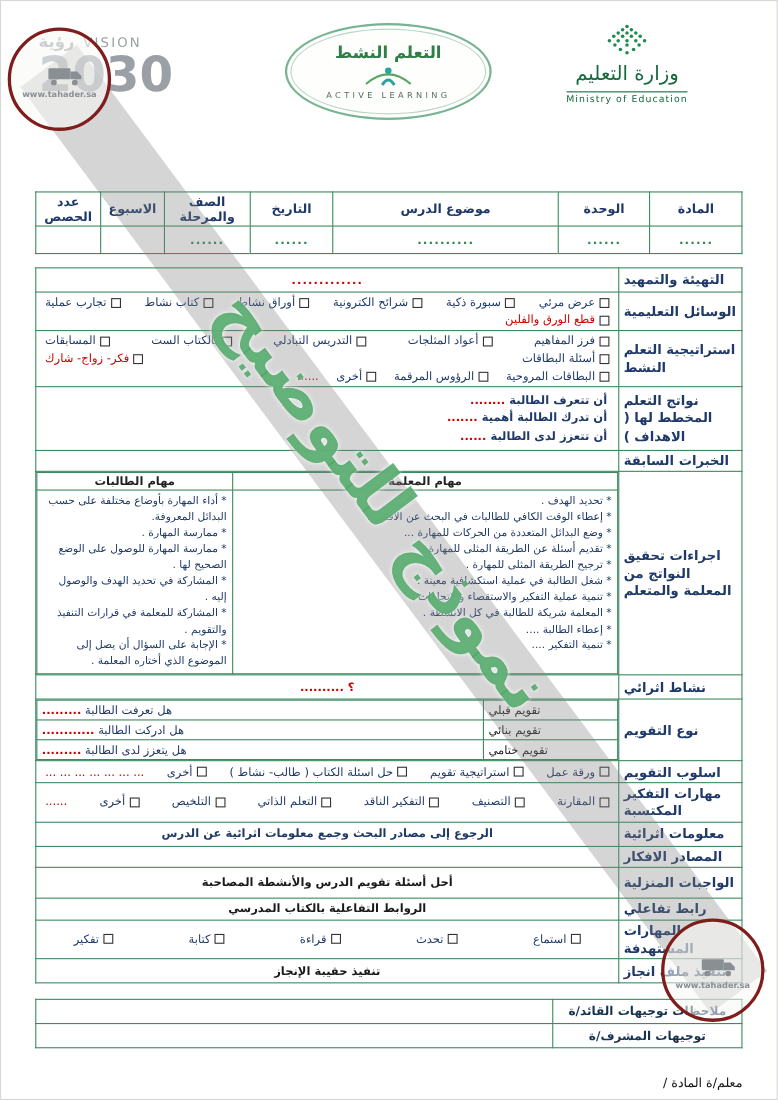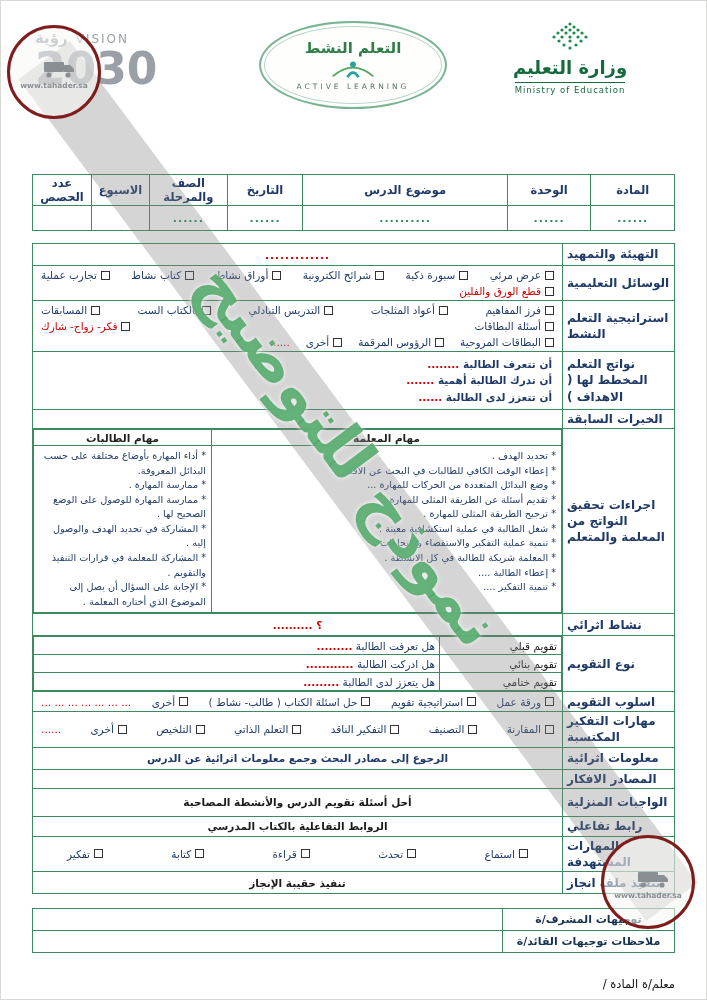--- a/index.html
+++ b/index.html
@@ -12,21 +12,21 @@
   .v-row{display:flex;align-items:baseline;gap:8px}
   .v-ar{font-size:15px;font-weight:bold}
   .v-en{font-size:12px;letter-spacing:2px}
   .v-year{font-size:44px;font-weight:bold;line-height:1}
   .badge{position:absolute;left:258px;top:20px;width:188px;height:88px;border:2px solid #79b492;border-radius:50%;
          background:#fefefc;display:flex;flex-direction:column;align-items:center;justify-content:center;
          box-shadow:inset 0 0 0 3px #fff, inset 0 0 0 4px #b9d6c5}
   .b-ar{color:#2f7d47;font-weight:bold;font-size:15px}
   .b-en{color:#53705f;font-size:7.5px;letter-spacing:3px;margin-top:1px}
   .ministry{position:absolute;right:36px;top:20px;width:200px;text-align:center;color:#156a3e}
-  .m-ar{font-size:18px;font-weight:bold;margin-top:2px}
+  .m-ar{font-size:18px;font-weight:normal;margin-top:2px}
   .m-en{font-size:8.5px;letter-spacing:1px;border-top:1px solid #156a3e;display:inline-block;padding-top:2px;margin-top:2px}
 
   .title{position:absolute;top:137px;left:0;right:0;text-align:center;color:#e30613;font-size:21px;font-weight:bold}
 
   
   .content{position:absolute;top:173px;left:31px;right:31px}
   table{border-collapse:collapse;width:100%}
   td{border:1px solid #3d8a60;padding:1px 4px;vertical-align:middle;font-size:10.5px;color:#1f3a68}
   .info td{text-align:center}
   .info .i-lbl{font-weight:bold;font-size:11.5px;height:27px;color:#1f3a68}
@@ -53,21 +53,21 @@
   .ckbox{width:9px;height:9px;border:1.3px solid #333;display:inline-block;flex:none;background:#fff}
 
   .lines{padding:3px 6px;font-size:10.5px;font-weight:bold}
   .lines .outline{line-height:1.55}
 
   .proc-inner td{border:1px solid #3d8a60}
   .proc-inner .ph td{height:16px;text-align:center;font-weight:bold;color:#222;font-size:10.5px}
   .bullets{padding:3px 5px;font-size:9.7px;line-height:1.5;color:#1f3a68}
   .stud{width:178px}
 
-  .ev-inner td{height:18px;text-align:right}
+  .ev-inner td{height:18px;text-align:left}
   .ev-type{width:122px;color:#1a1a1a}
 
   .notes{margin-top:14px}
   .notes td{height:22px}
   .n-lbl{width:172px;color:#17324f;font-weight:bold;font-size:11px;text-align:center}
 
   .sig{margin-top:24px;text-align:right;padding-left:12px;font-weight:normal;font-size:11.5px;color:#111;direction:rtl}
 
   
   .band{position:absolute;left:-168px;top:448px;width:1050px;height:64px;background:rgba(128,128,128,0.33);
@@ -476,25 +476,25 @@
         <td class="lbl">تنفيذ ملف انجاز</td>
         <td class="center bold black">تنفيذ حقيبة الإنجاز</td>
       </tr>
 
     </tbody>
       </table>
 
     <table class="notes">
       <tbody>
           <tr>
+        <td class="n-lbl">ملاحظات توجيهات القائد/ة</td>
+        <td></td>
+      </tr>
+      <tr>
         <td class="n-lbl">توجيهات المشرف/ة</td>
-        <td></td>
-      </tr>
-      <tr>
-        <td class="n-lbl">ملاحظات توجيهات القائد/ة</td>
         <td></td>
       </tr>
     </tbody>
       </table>
 
     <div class="sig">معلم/ة المادة /</div>
   </div>
 
   <div class="band"></div>
   <div class="wm">نموذج للتوضيح</div>

